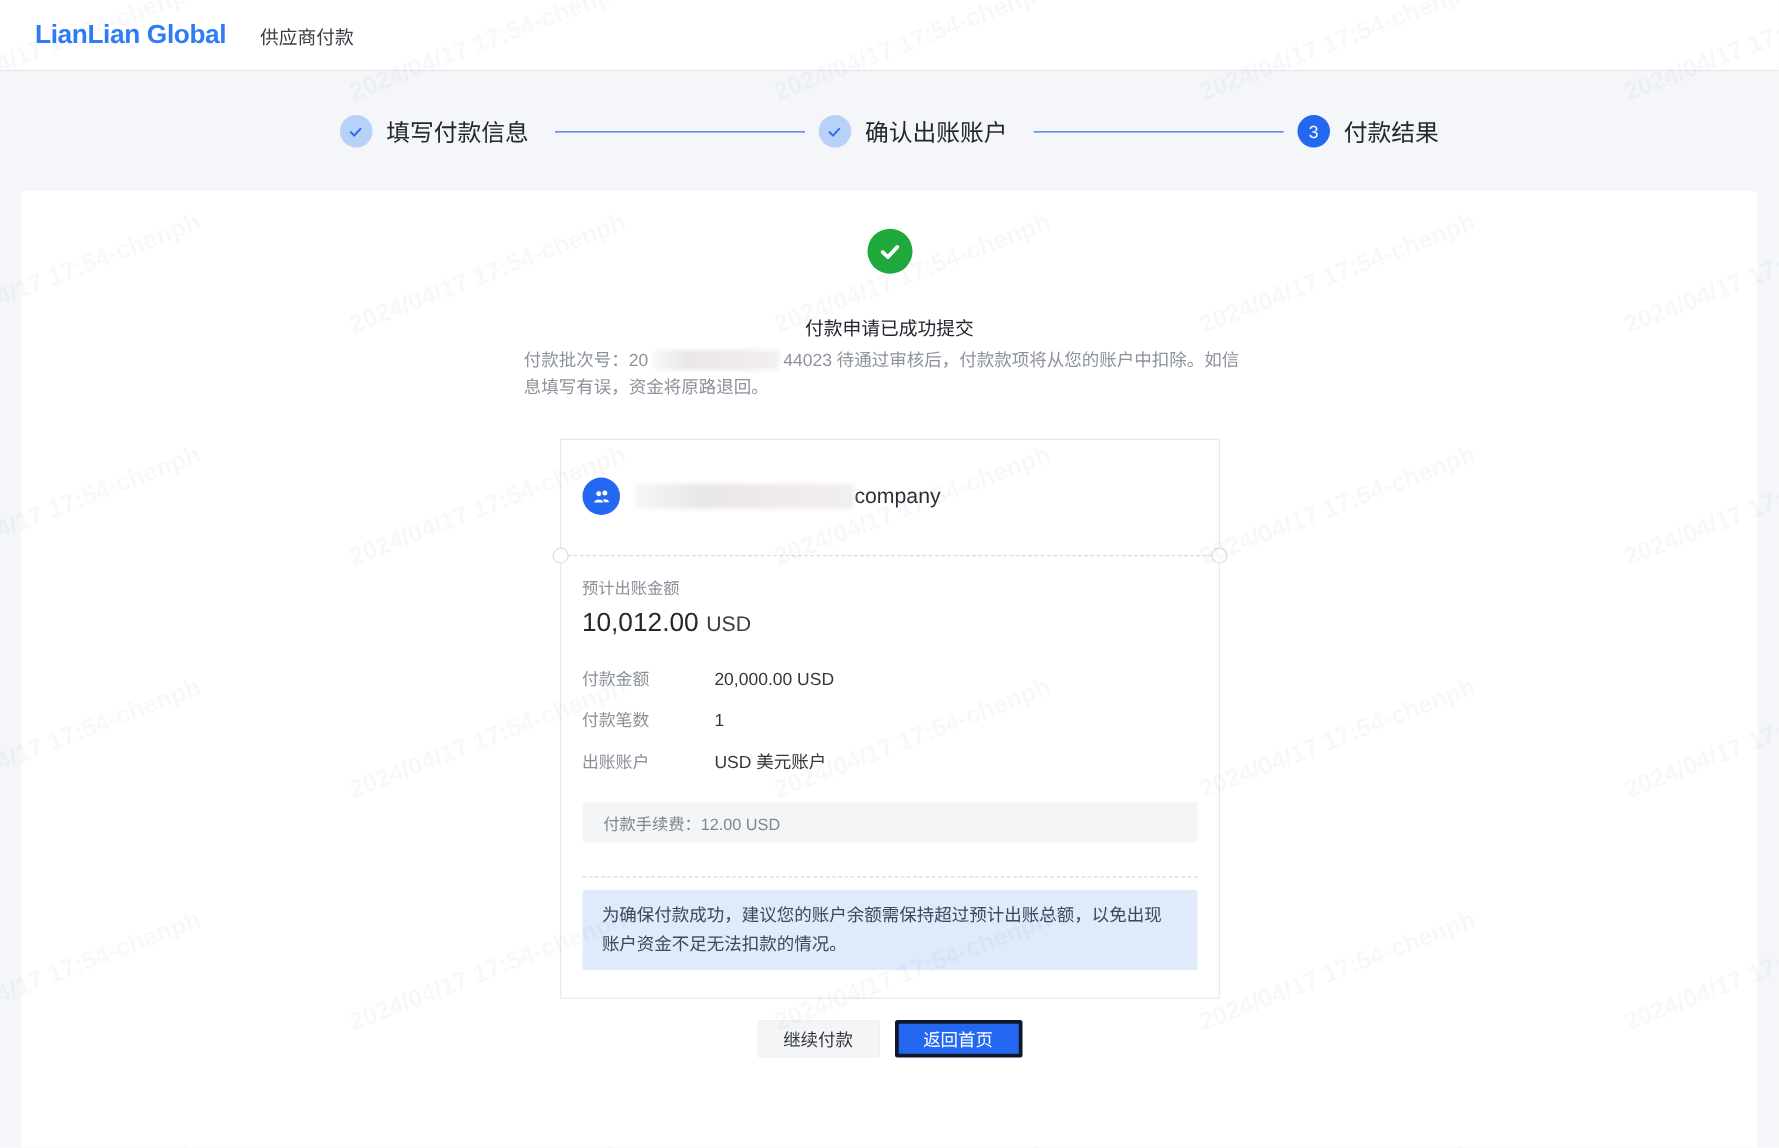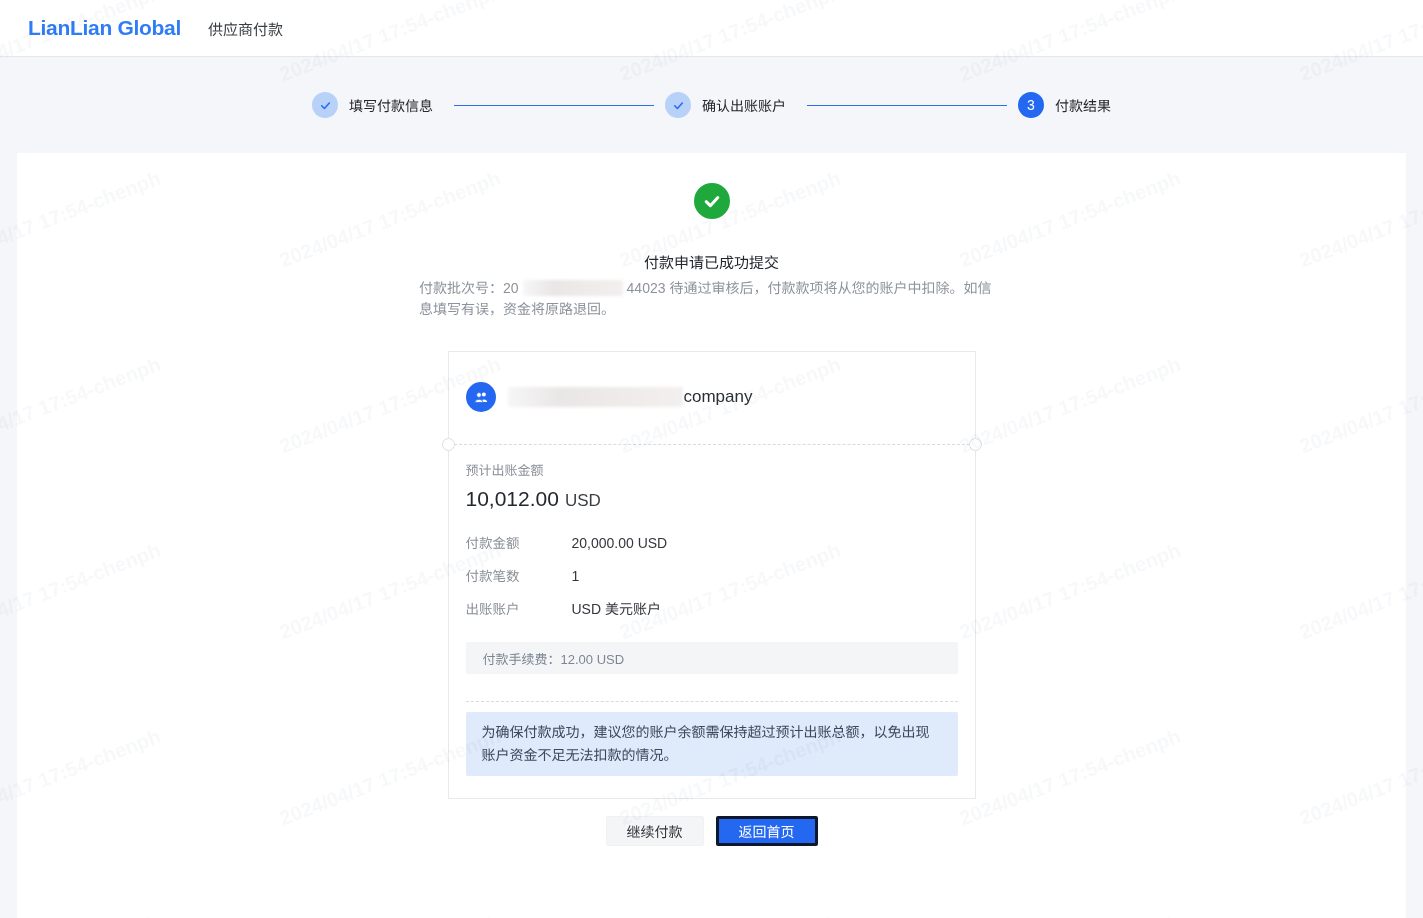--- a/index.html
+++ b/index.html
@@ -32,21 +32,21 @@
 
   
   .steps { height:96px; display:flex; align-items:center; justify-content:center; position:relative; z-index:2; }
   .step { display:flex; align-items:center; }
   .step-circle {
     width:26px; height:26px; border-radius:50%; display:flex; align-items:center; justify-content:center;
     flex:0 0 26px;
   }
   .step-circle.done { background:#b7d1f8; }
   .step-circle.current { background:#2468f2; color:#fff; font-size:14px; }
-  .step-label { margin-left:11px; font-size:14px; color:#23272e; white-space:nowrap;text-align:center; }
+  .step-label { margin-left:11px; font-size:19px; color:#23272e; white-space:nowrap;text-align:center; }
   .step-line { width:200px; height:1px; background:#2f6ef3; margin:0 11px 0 21px; }
 
   
   .main-card {
     position:relative; z-index:2; margin:0 17px; background:#fff; height:765px;
     display:flex; flex-direction:column; align-items:center;
   }
   .success-icon {
     margin-top:30px; width:36px; height:36px; border-radius:50%; background:#1fa93c;
     display:flex; align-items:center; justify-content:center;

